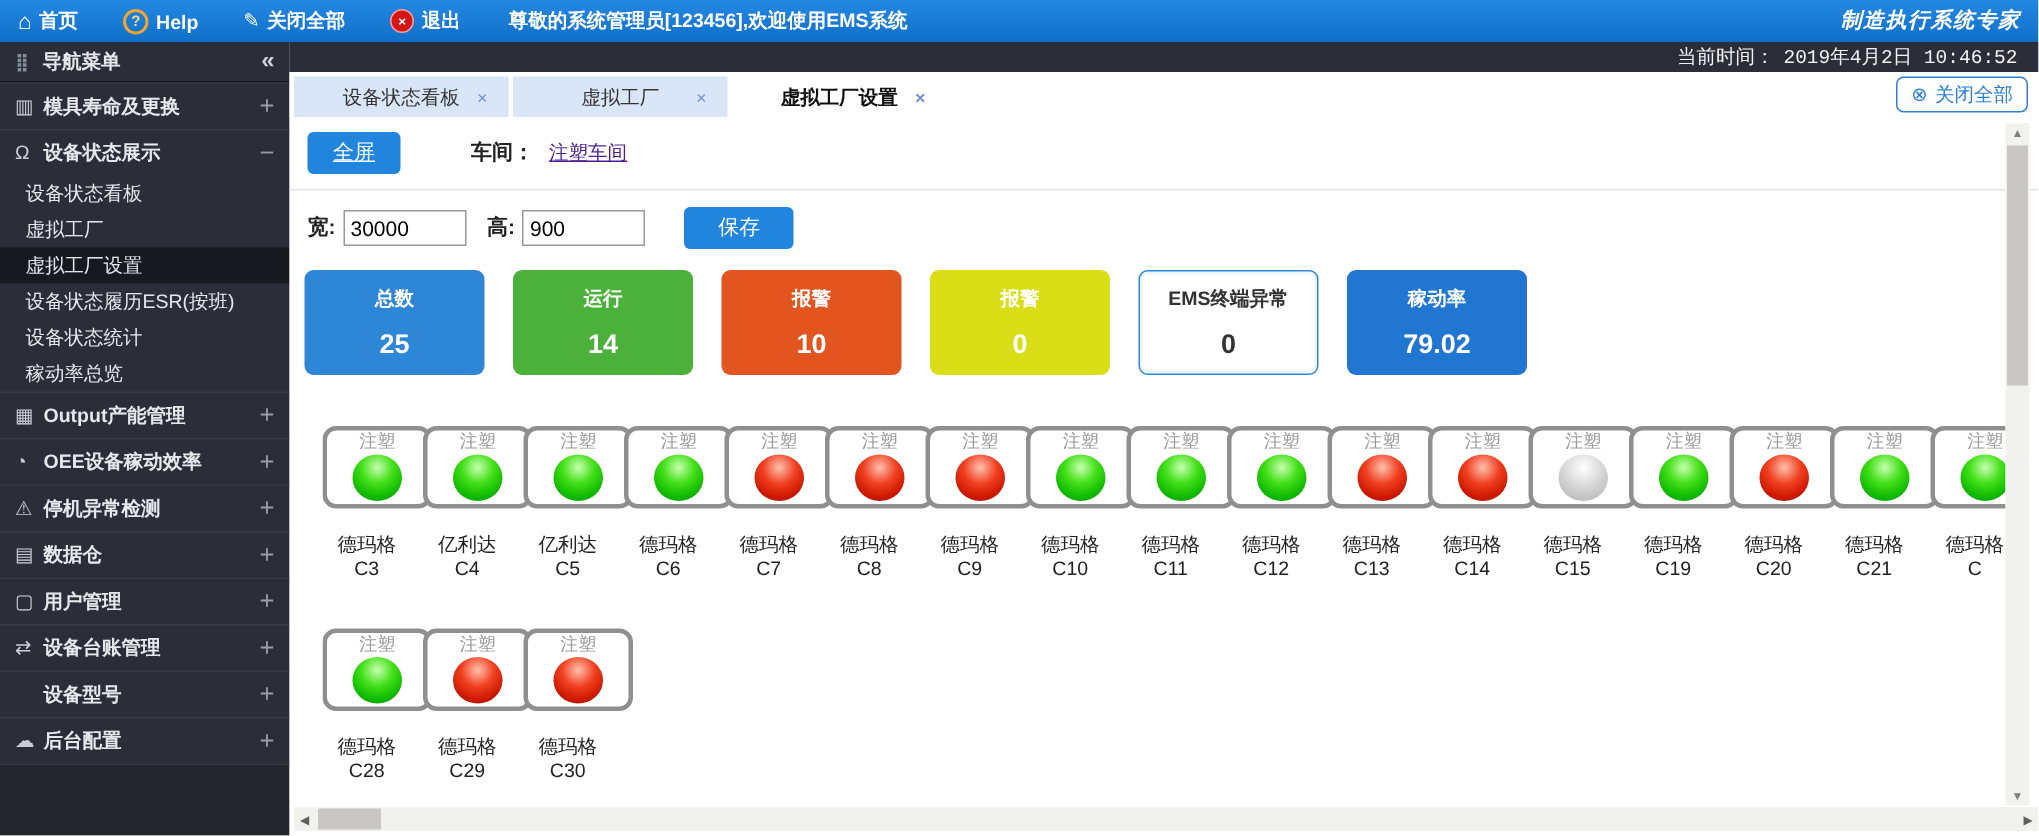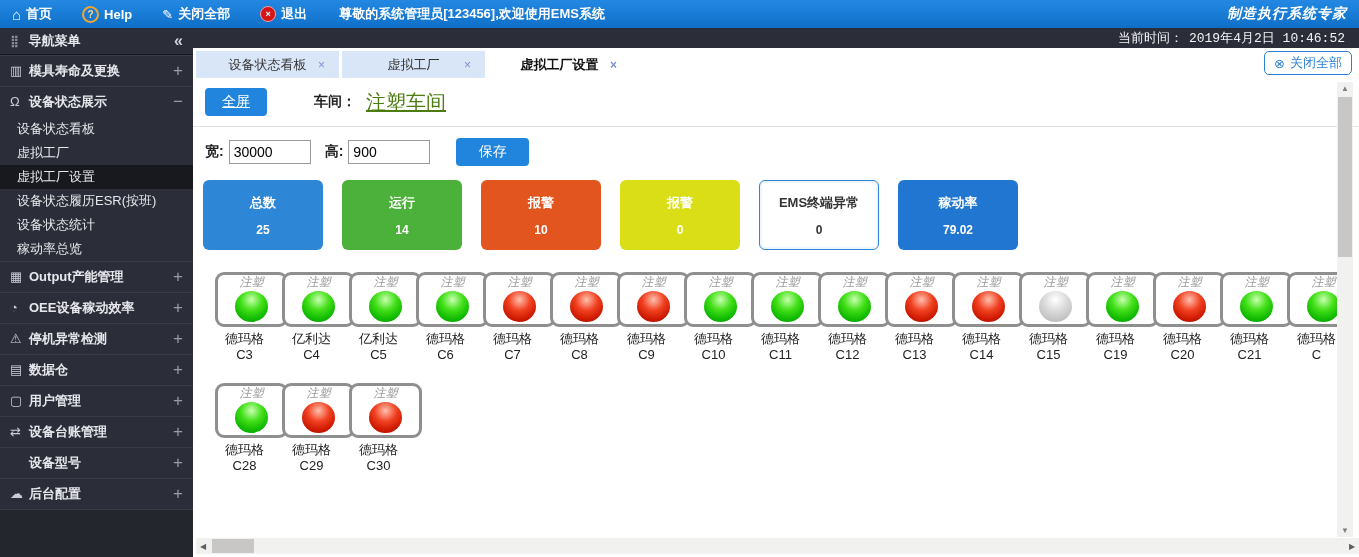--- a/index.html
+++ b/index.html
@@ -55,40 +55,40 @@
   .close-all{position:absolute;right:7px;top:3px;height:22px;display:flex;align-items:center;gap:5px;
              padding:0 9px;border:1px solid #2b7fd6;border-radius:5px;color:#2b7fd6;font-size:13px;
              background:#fff;cursor:pointer;}
   .close-all .ci{font-size:13px;}
 
   .toolbar{display:flex;align-items:center;padding:9px 0 0 12px;height:30px;}
   .btn{background:#2285dd;color:#fff;border:none;border-radius:4px;font-size:14px;cursor:pointer;
        font-family:inherit;}
   .btn-fullscreen{width:62px;height:28px;text-decoration:underline;}
   .ws-label{margin-left:47px;font-size:14px;font-weight:bold;color:#222;}
-  .ws-link{margin-left:10px;color:#4d7c0f;text-decoration:underline;font-size:20px;cursor:pointer;font-family:Liberation Mono, monospace;}
+  .ws-link{margin-left:10px;color:#4c1d95;text-decoration:underline;font-size:13px;cursor:pointer;font-family:Liberation Mono, monospace;}
   .divider{border-top:1px solid #e3e3e3;margin-top:9px;}
   .form-row{display:flex;align-items:center;padding:9px 0 0 12px;height:31px;}
   .lbl{font-size:14px;font-weight:bold;color:#222;}
   .inp{width:72px;height:20px;border:1px solid #999;font-size:14px;padding:1px 4px;margin-left:5px;
        font-family:inherit;}
   .lbl2{margin-left:14px;}
   .btn-save{width:73px;height:28px;margin-left:26px;}
 
   .cards{display:flex;gap:19px;margin:13px 0 0 10px;}
   .card{width:120px;height:70px;border-radius:6px;color:#fff;display:flex;flex-direction:column;
         align-items:center;justify-content:center;gap:11px;font-size:13px;font-weight:bold;
         box-sizing:border-box;cursor:pointer;flex:0 0 auto;}
-  .card .val{font-size:12px;}
+  .card .val{font-size:18px;}
 
   .dev-rows{margin:18px 0 0 22px;width:1122px;overflow:hidden;}
   .dev-row{display:flex;flex-wrap:nowrap;width:1122px;overflow:hidden;margin-bottom:16px;}
   .dev{width:59px;margin-right:8px;flex:0 0 auto;text-align:center;cursor:pointer;}
   .dev-box{width:73px;height:55px;box-sizing:border-box;border:3px solid #8f8f8f;border-radius:9px;
-           background:#fff;margin:4px auto;font-style:italic;}
+           background:#fff;margin:16px auto;}
   .dev-tag{font-size:12px;color:#9a9a9a;line-height:13px;margin-top:1px;}
   .dev-light{width:33px;height:31px;border-radius:50%;margin:2px auto 0;}
   .dev-light.green{background:radial-gradient(circle at 50% 28%,#c8ffb0 0%,#44e01a 38%,#11bb00 70%,#089100 100%);}
   .dev-light.red{background:radial-gradient(circle at 50% 28%,#ffc0ae 0%,#f04020 40%,#cc1800 72%,#a01000 100%);}
   .dev-light.gray{background:radial-gradient(circle at 50% 28%,#ffffff 0%,#d8d8d8 45%,#b0b0b0 100%);}
   .dev-name{font-size:13px;color:#222;line-height:16px;margin-top:4px;white-space:nowrap;}
 
   
   .vscroll{position:absolute;left:1337px;top:82px;width:16px;height:455px;background:#f1f1f0;
            display:flex;flex-direction:column;align-items:center;}

